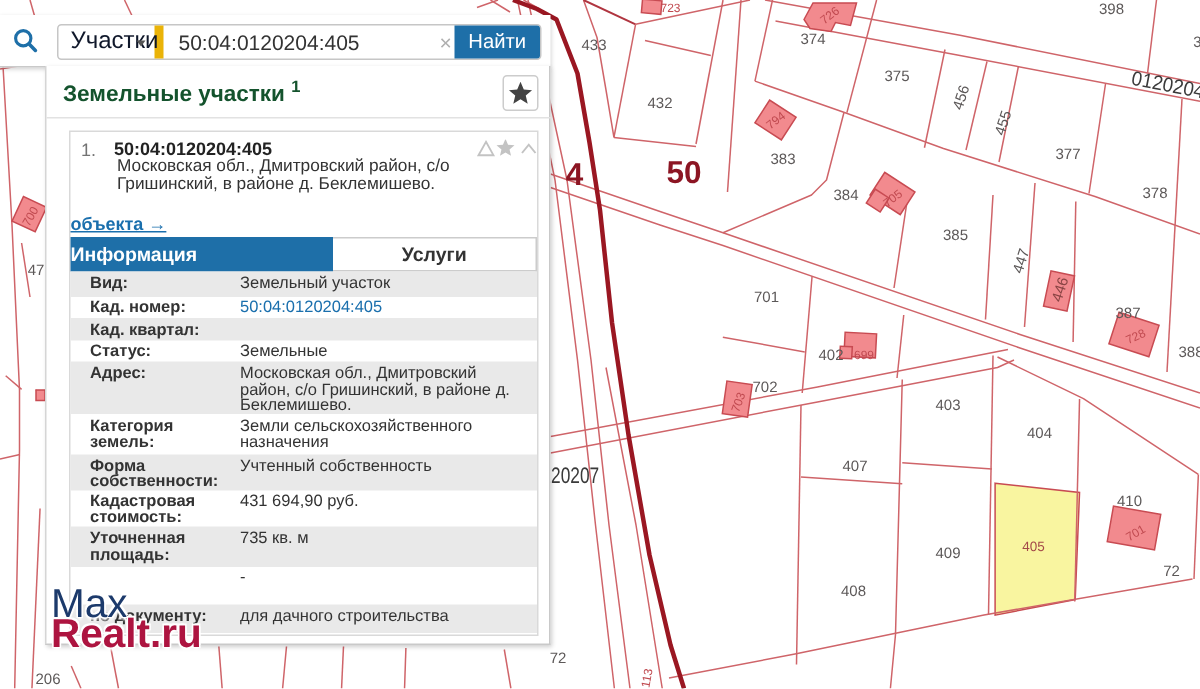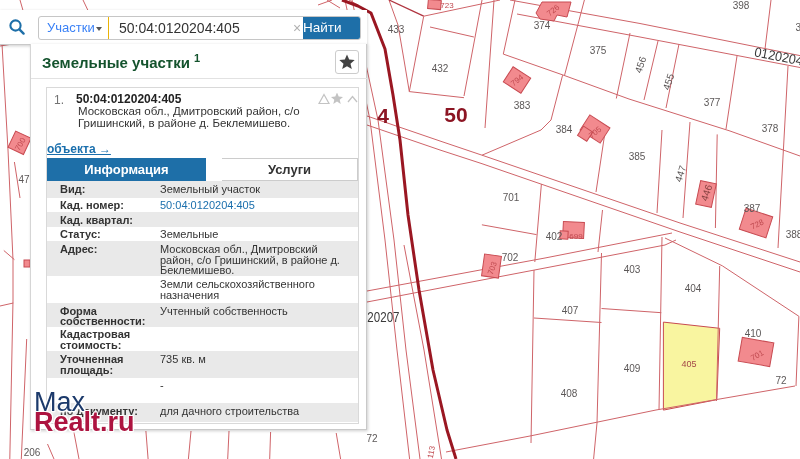--- a/index.html
+++ b/index.html
@@ -163,26 +163,26 @@
     <text x="354.5" y="322" font-size="15" textLength="45" lengthAdjust="spacingAndGlyphs">0120207</text>
   </g>
 </svg>
 
 <div class="abs" style="left:0;top:10px;width:367px;height:34px;background:#fff;border-bottom:1px solid #c9c9c9;box-shadow:0 1px 3px rgba(0,0,0,.2)">
   <svg class="abs" style="left:7px;top:7px" width="20" height="20" viewBox="0 0 20 20">
     <circle cx="8.5" cy="8.5" r="5.1" fill="none" stroke="#1e6fa8" stroke-width="2.1"></circle>
     <line x1="12.4" y1="12.4" x2="16.6" y2="16.6" stroke="#1e6fa8" stroke-width="2.4" stroke-linecap="round"></line>
   </svg>
   <div class="abs" style="left:38px;top:6px;width:321px;height:22px;border:1px solid #c6c6c6;border-radius:3px;background:#fff">
-    <div class="abs" style="left:0;top:0;width:70px;height:22px;border-right:1px solid #eab308;font-size:13px;color:#3b82f6;line-height:22px;padding-left:8px;box-sizing:border-box">Участки
+    <div class="abs" style="left:0;top:0;width:70px;height:22px;border-right:6px solid #eab308;font-size:16px;color:#0f172a;line-height:22px;padding-left:8px;box-sizing:border-box">Участки
       <span class="abs" style="right:6px;top:9.5px;width:0;height:0;border-left:3.5px solid transparent;border-right:3.5px solid transparent;border-top:4px solid #555"></span>
     </div>
     <div class="abs" style="left:80px;top:0;font-size:14px;color:#333;line-height:22px">50:04:0120204:405</div>
     <div class="abs" style="left:254px;top:0;font-size:14px;color:#b0b0b0;line-height:22px">×</div>
-    <div class="abs" style="right:0;top:0;width:57px;height:22px;background:#1e6fa8;border-radius:0 2px 2px 0;color:#fff;font-size:13.5px;line-height:22px;text-align:left">Найти</div>
+    <div class="abs" style="right:0;top:0;width:57px;height:22px;background:#1e6fa8;border-radius:0 2px 2px 0;color:#fff;font-size:13.5px;line-height:22px;text-align:center">Найти</div>
   </div>
 </div>
 
 <div class="abs" style="left:30px;top:44px;width:337px;height:386px;background:#fff;border-left:1px solid #d5d5d5;border-right:1px solid #c9c9c9;border-bottom:1px solid #c9c9c9;box-shadow:1px 1px 3px rgba(0,0,0,.2);box-sizing:border-box">
 
   <div class="abs" style="left:11px;top:8px;font-size:15px;font-weight:bold;color:#14532d">Земельные участки <span style="font-size:11px;vertical-align:6px">1</span></div>
   <div class="abs" style="left:304px;top:6px;width:22px;height:22px;border:1px solid #ccc;border-radius:3px">
     <svg width="22" height="22" viewBox="0 0 22 22">
         <path d="M11 3.5 L13.2 8.6 L18.7 9.1 L14.5 12.7 L15.8 18.1 L11 15.2 L6.2 18.1 L7.5 12.7 L3.3 9.1 L8.8 8.6 Z" fill="#434343"></path>
       </svg>
@@ -194,43 +194,45 @@
     <div class="abs" style="left:29px;top:4px;font-size:12px;font-weight:bold;color:#222">50:04:0120204:405</div>
 
     <svg class="abs" style="left:271px;top:5px" width="40" height="12" viewBox="0 0 40 12">
       <path d="M6 1.5 L11 10.5 L1 10.5 Z" fill="none" stroke="#c3c3c3" stroke-width="1.2"></path>
       <path d="M19 1 L20.7 5 L25 5.4 L21.7 8.2 L22.7 12.4 L19 10.1 L15.3 12.4 L16.3 8.2 L13 5.4 L17.3 5 Z" fill="#c3c3c3" transform="translate(0,-1.5)"></path>
       <path d="M30 9 L34.5 3.5 L39 9" fill="none" stroke="#c3c3c3" stroke-width="1.3"></path>
     </svg>
     <div class="abs" style="left:31px;top:18px;width:270px;font-size:11.5px;line-height:11.5px;color:#333">Московская обл., Дмитровский район, с/о Гришинский, в районе д. Беклемишево.</div>
     <div class="abs" style="left:0px;top:54px;font-size:12px;font-weight:bold;color:#1a6fad"><u>объекта →</u></div>
 
-    <div class="abs" style="left:0;top:70px;width:159px;height:23px;background:#1e6fa8;color:#fff;font-size:13px;font-weight:bold;text-align:center;line-height:23px">Информация</div>
+    <div class="abs" style="left:0;top:70px;width:175px;height:23px;background:#1e6fa8;color:#fff;font-size:13px;font-weight:bold;line-height:23px">Информация</div>
     <div class="abs" style="left:175px;top:70px;width:136px;height:23px;background:#fff;border:1px solid #ccc;border-left:none;box-sizing:border-box;color:#333;font-size:13px;font-weight:bold;text-align:center;line-height:21px">Услуги</div>
 
     <div class="abs" style="left:0;top:93px;width:311px;height:17px;background:#e9e9e9"></div>
     <div class="abs" style="left:0;top:124.3px;width:311px;height:14.5px;background:#e9e9e9"></div>
     <div class="abs" style="left:0;top:153.4px;width:311px;height:35px;background:#e9e9e9"></div>
     <div class="abs" style="left:0;top:215px;width:311px;height:23.5px;background:#e9e9e9"></div>
     <div class="abs" style="left:0;top:263px;width:311px;height:26.5px;background:#e9e9e9"></div>
     <div class="abs" style="left:0;top:314.5px;width:311px;height:19px;background:#e9e9e9"></div>
 
     <div class="abs lbl" style="top:96px">Вид:</div>          
       <div class="abs val" style="top:96px">Земельный участок</div>
     <div class="abs lbl" style="top:112px">Кад. номер:</div>   
       <div class="abs val lnk" style="top:112px">50:04:0120204:405</div>
     <div class="abs lbl" style="top:126.5px">Кад. квартал:</div>
     <div class="abs lbl" style="top:141px">Статус:</div>       
       <div class="abs val" style="top:141px">Земельные</div>
     <div class="abs lbl" style="top:156px">Адрес:</div>        
       <div class="abs val" style="top:156px">Московская обл., Дмитровский район, с/о Гришинский, в районе д. Беклемишево.</div>
+    <div class="abs lbl" style="top:191px">Категория земель:</div>
       <div class="abs val" style="top:191px">Земли сельскохозяйственного назначения</div>
     <div class="abs lbl" style="top:217.5px">Форма собственности:</div>
       <div class="abs val" style="top:217.5px">Учтенный собственность</div>
     <div class="abs lbl" style="top:241px">Кадастровая стоимость:</div>
+      <div class="abs val" style="top:241px">431 694,90 руб.</div>
     <div class="abs lbl" style="top:266px">Уточненная площадь:</div>
       <div class="abs val" style="top:266px">735 кв. м</div>
       <div class="abs val" style="top:292px">-</div>
     <div class="abs lbl" style="top:317.5px">по документу:</div>
       <div class="abs val" style="top:317.5px">для дачного строительства</div>
   </div>
 </div>
 <style>
   .lbl{left:13px;width:97px;font-size:11px;line-height:10.6px;font-weight:bold;color:#333}
   .val{left:113px;width:190px;font-size:11px;line-height:10.6px;color:#333}

